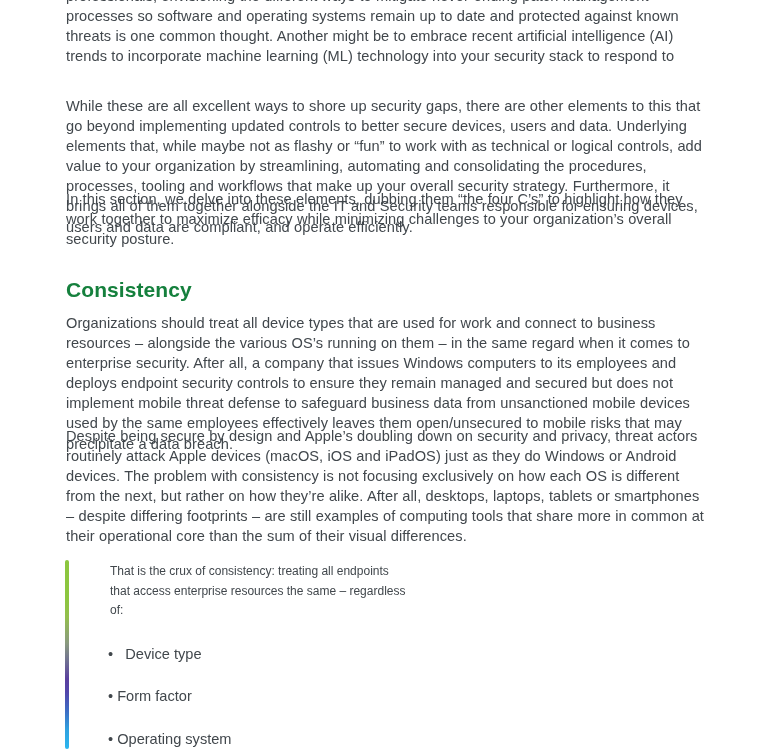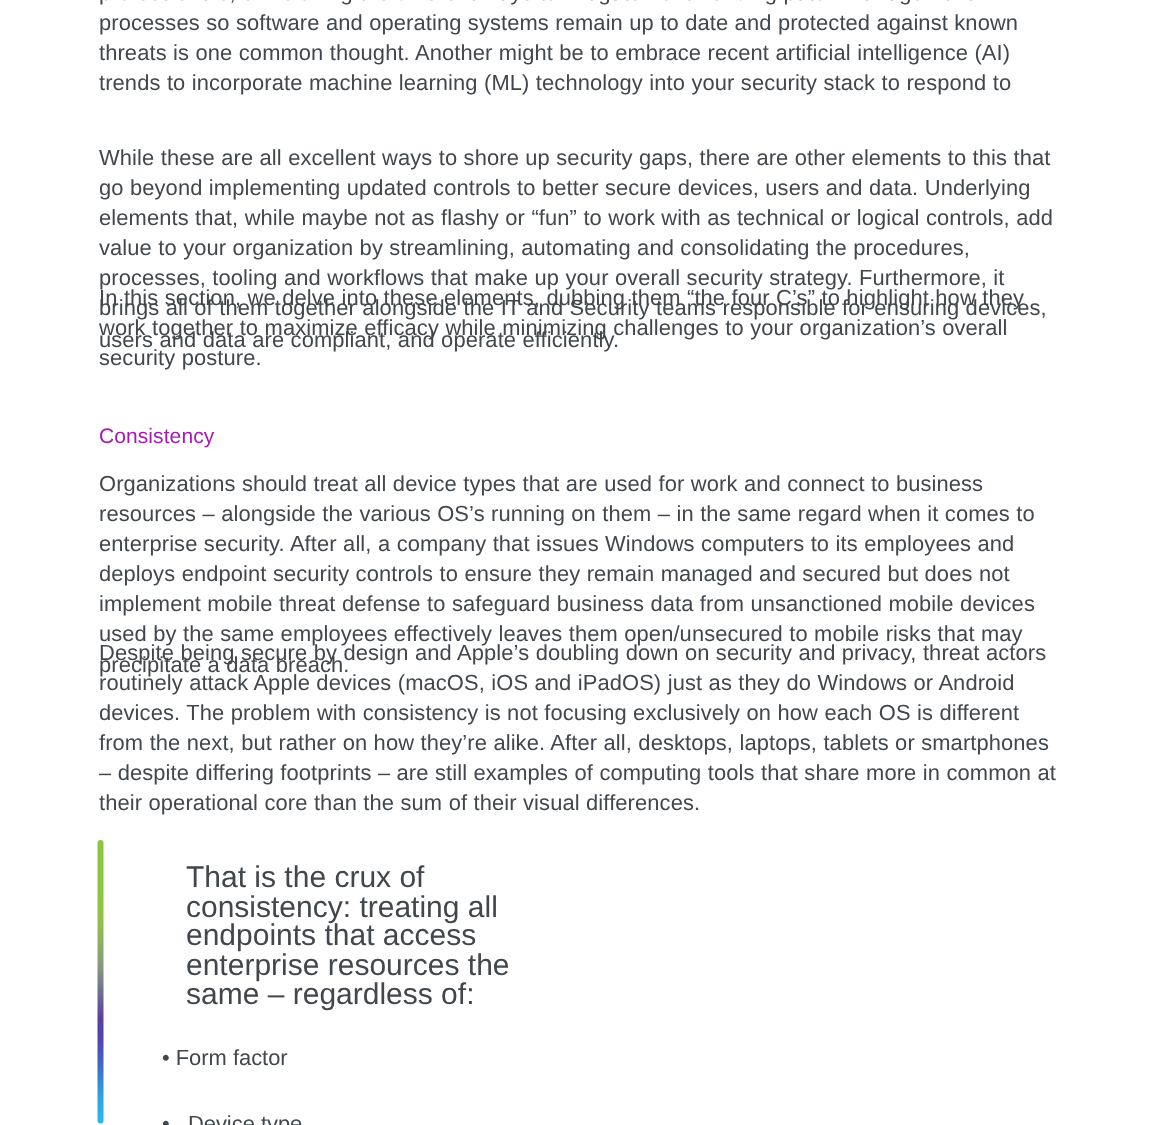--- a/index.html
+++ b/index.html
@@ -69,24 +69,24 @@
     left: 0;
     top: 189px;
     width: 638px;
   }
 
   .section-heading {
     position: absolute;
     left: 0;
     top: 280px;
     margin: 0;
-    font-size: 14px;
+    font-size: 21px;
     line-height: 20px;
-    font-weight: normal;
-    color: #a21caf;
+    font-weight: bold;
+    color: #15803d;
     letter-spacing: 0.004em;
   }
 
   .para-4 {
     position: absolute;
     left: 0;
     top: 313px;
     width: 638px;
   }
 
@@ -128,22 +128,22 @@
   }
 
   .callout-body {
     position: absolute;
     left: 43px;
     top: 0;
     width: 300px;
   }
 
   .callout-lede {
-    margin: 16px;
-    font-size: 20px;
+    margin: 2px;
+    font-size: 12px;
     line-height: 19.6px;
     color: #41474c;
   }
 
   .callout-list {
     margin: 0;
     padding: 0;
     list-style: none;
   }
 
@@ -187,21 +187,22 @@
 
   <div class="callout">
 
     <div class="callout-bar"></div>
 
     <div class="callout-body">
 
       <p class="callout-lede">That is the crux of consistency: treating all endpoints that access enterprise resources the same – regardless of:</p>
 
       <ul class="callout-list">
+        <li class="callout-item gap-wide">•   Device type</li>
         <li class="callout-item gap-normal">• Form factor</li>
-        <li class="callout-item gap-wide">•   Device type</li>
+        <li class="callout-item gap-normal">• Operating system</li>
 
       </ul>
 
     </div>
   </div>
 
 </div>
 
 </body></html>

